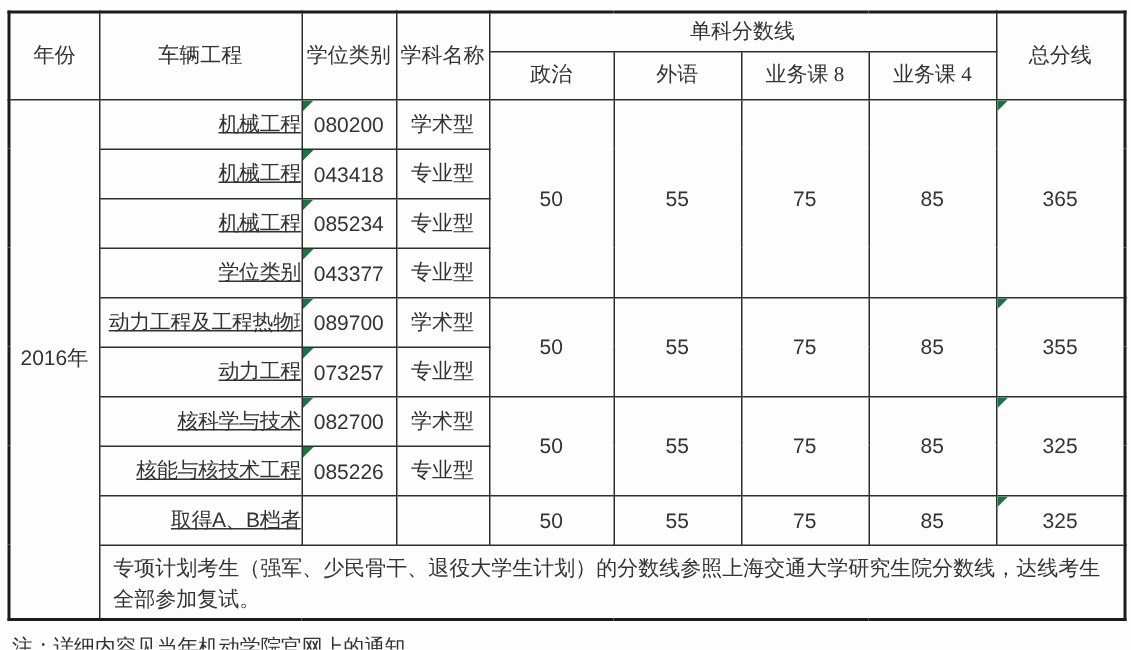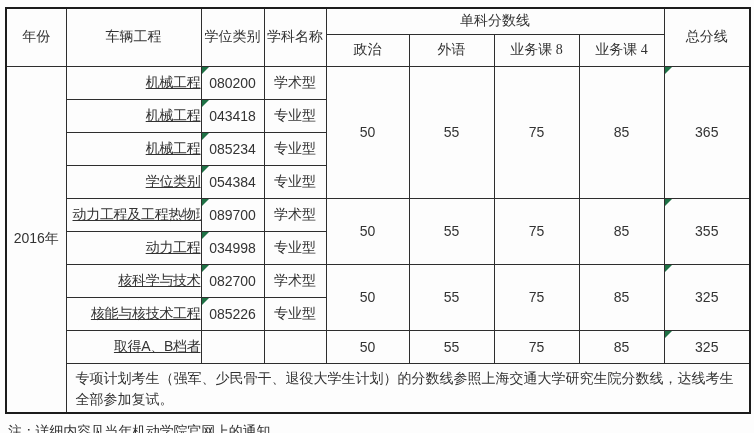--- a/index.html
+++ b/index.html
@@ -119,38 +119,38 @@
       </tr>
 
       <tr class="drow">
         <td class="name"><span>机械工程</span></td>
         <td><span class="tri"></span><span>085234</span></td>
         <td><span>专业型</span></td>
       </tr>
 
       <tr class="drow">
         <td class="name"><span>学位类别</span></td>
-        <td><span class="tri"></span><span>054384</span></td>
+        <td><span class="tri"></span><span>043377</span></td>
         <td><span>专业型</span></td>
       </tr>
 
       <tr class="drow">
         <td class="name"><span>动力工程及工程热物理</span></td>
         <td><span class="tri"></span><span>089700</span></td>
         <td><span>学术型</span></td>
         <td rowspan="2"><span>50</span></td>
         <td rowspan="2"><span>55</span></td>
         <td rowspan="2"><span>75</span></td>
         <td rowspan="2"><span>85</span></td>
         <td rowspan="2"><span class="tri"></span><span>355</span></td>
       </tr>
 
       <tr class="drow">
         <td class="name"><span>动力工程</span></td>
-        <td><span class="tri"></span><span>034998</span></td>
+        <td><span class="tri"></span><span>073257</span></td>
         <td><span>专业型</span></td>
       </tr>
 
       <tr class="drow">
         <td class="name"><span>核科学与技术</span></td>
         <td><span class="tri"></span><span>082700</span></td>
         <td><span>学术型</span></td>
         <td rowspan="2"><span>50</span></td>
         <td rowspan="2"><span>55</span></td>
         <td rowspan="2"><span>75</span></td>

